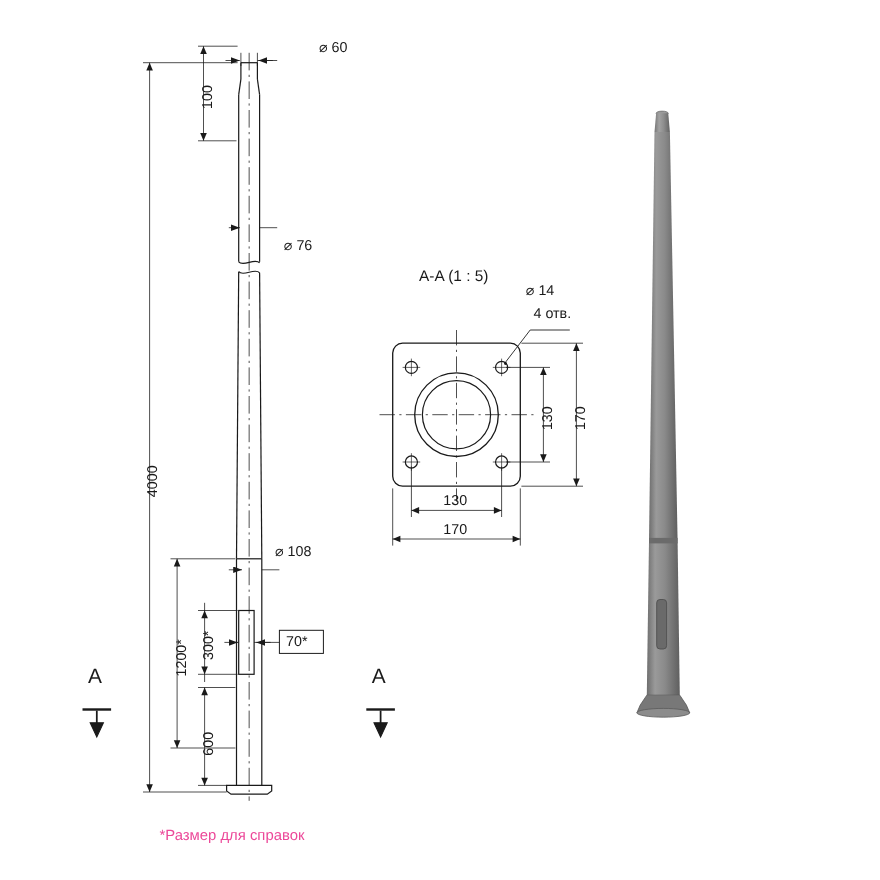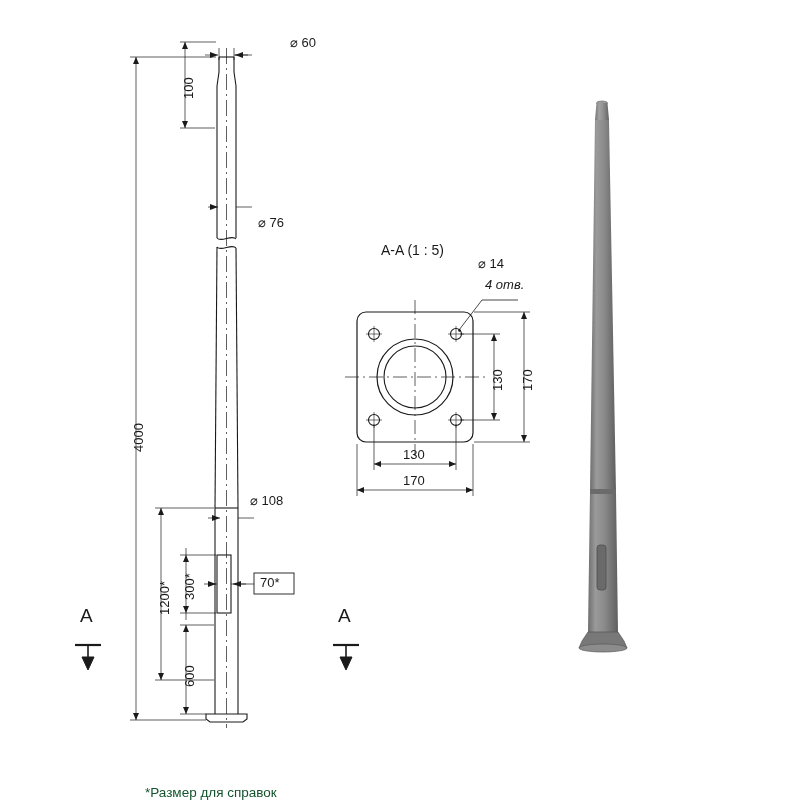--- a/index.html
+++ b/index.html
@@ -30,23 +30,23 @@
     line-height: 1;
   }
   .lbl.rot {
     transform-origin: 0 0;
     transform: rotate(-90deg);
   }
   .lbl.big { font-size: 19px; }
   .footnote {
     position: absolute;
     left: 145px;
-    top: 785px;
+    top: 752px;
     font-size: 13.5px;
-    color: #14532d;
+    color: #ec4899;
     white-space: nowrap;
   }
 </style>
 </head>
 <body>
 
 <svg id="sheet" viewBox="0 0 800 800">
   <defs>
     <marker id="arrHead" markerWidth="9" markerHeight="9" refX="8" refY="3" orient="auto" markerUnits="userSpaceOnUse">
       <path d="M0,0 L8,3 L0,6 z" fill="#1a1a1a"></path>
@@ -286,21 +286,21 @@
 <div class="lbl rot" style="left:183px; top:687px;">600</div>
 
 <div class="lbl big" style="left:80px; top:606px;">A</div>
 
 <div class="lbl big" style="left:338px; top:606px;">A</div>
 
 <div class="lbl" style="left:381px; top:243px; font-size:14px;text-align:center;">A-A (1 : 5)</div>
 
 <div class="lbl" style="left:478px; top:257px;">⌀ 14</div>
 
-<div class="lbl" style="left:485px; top:278px;font-style:italic;">4 отв.</div>
+<div class="lbl" style="left:485px; top:278px;">4 отв.</div>
 
 <div class="lbl rot" style="left:491px; top:391px;">130</div>
 
 <div class="lbl rot" style="left:521px; top:391px;">170</div>
 
 <div class="lbl" style="left:403px; top:448px;">130</div>
 
 <div class="lbl" style="left:403px; top:474px;">170</div>
 
 <div class="footnote">*Размер для справок</div>

